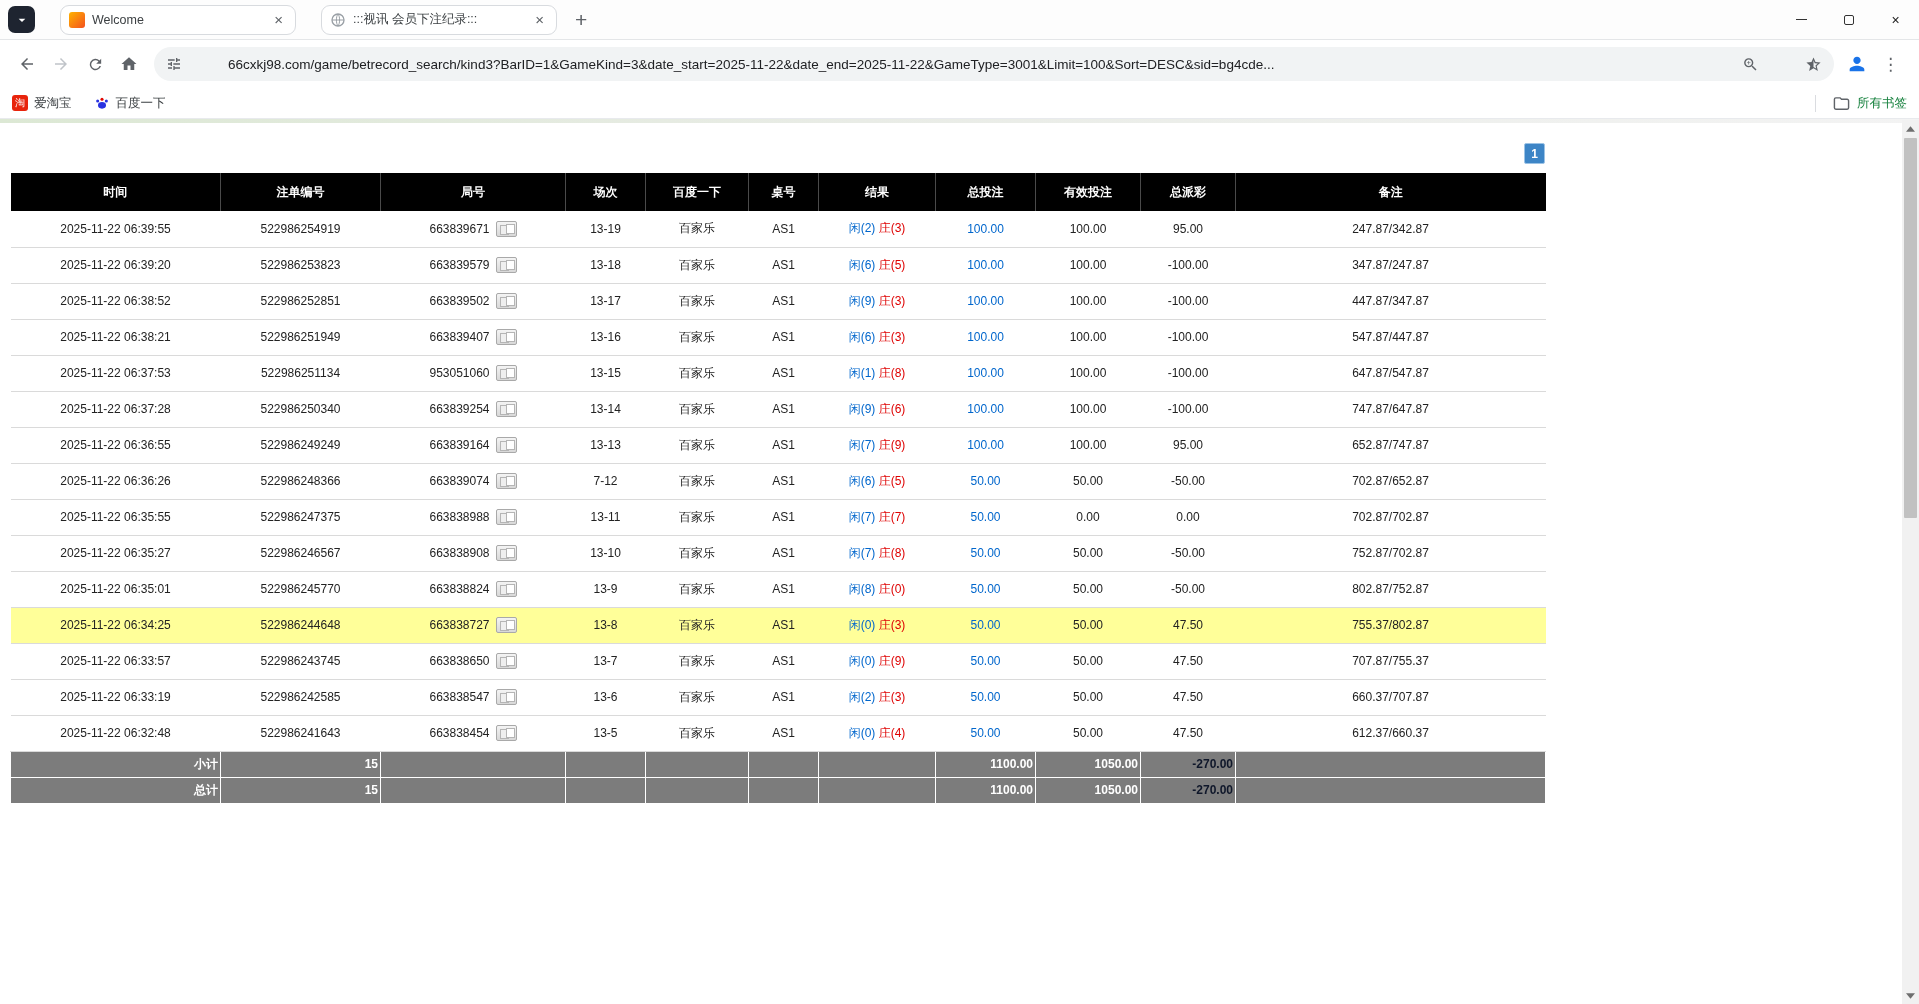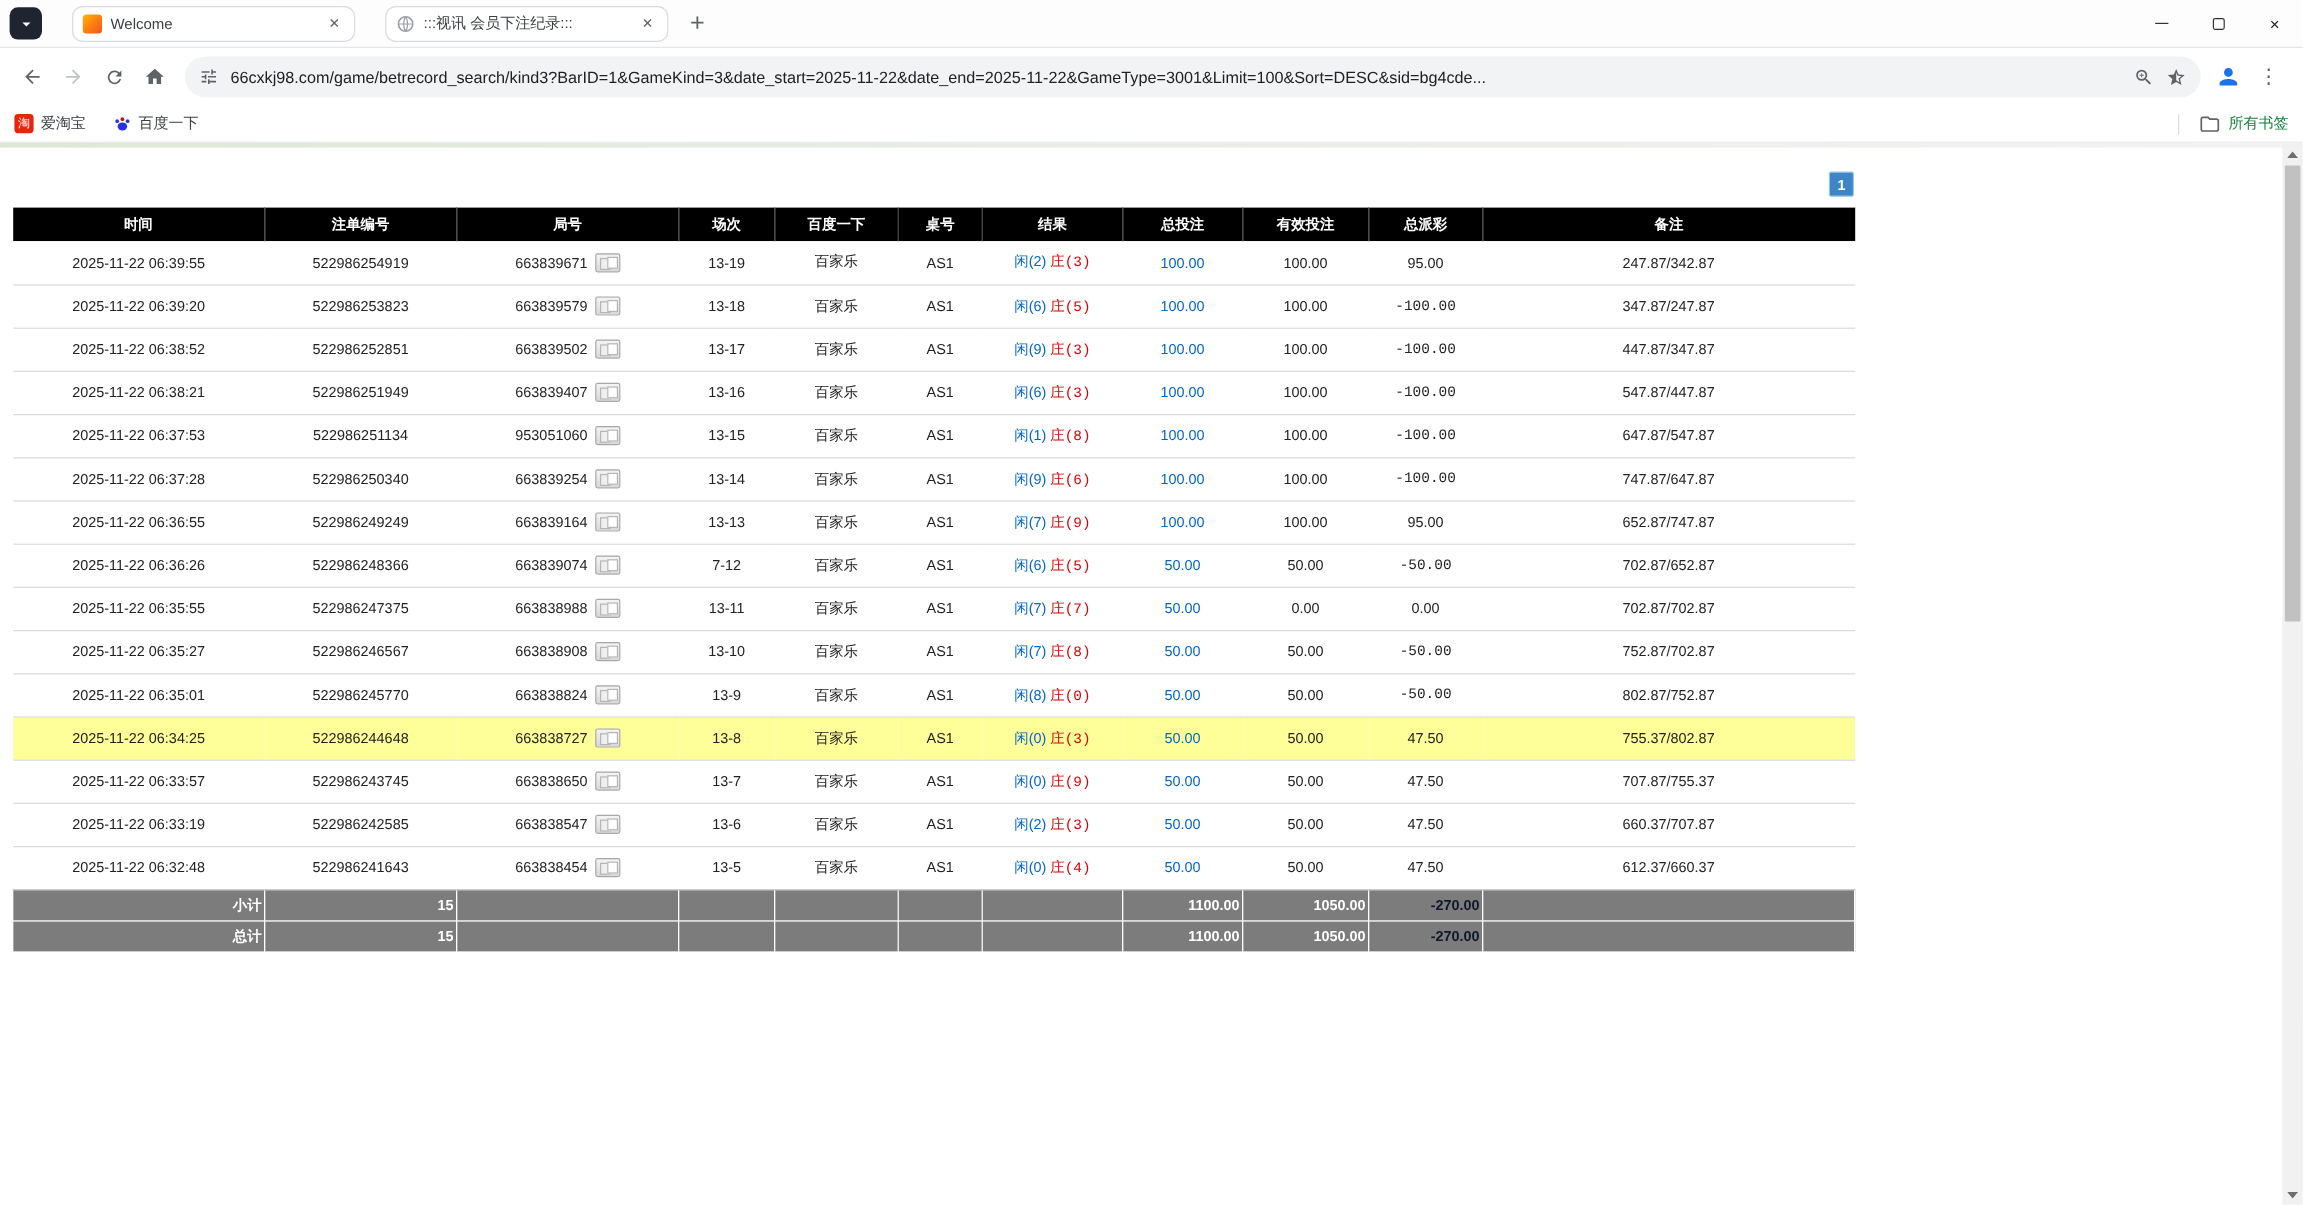--- a/index.html
+++ b/index.html
@@ -15,45 +15,45 @@
   .tab .close { color:#5F6368; font-size:15px; line-height:1; padding:2px 4px; border-radius:50%; }
   .fav-welcome { width:16px; height:16px; border-radius:3px; background:linear-gradient(135deg,#FFB300,#F4511E); flex:none; }
   .newtab { font-size:21px; color:#5F6368; margin-left:12px; padding:0 6px; }
   .wincontrols { margin-left:auto; display:flex; height:40px; }
   .winbtn { width:47px; height:40px; display:flex; align-items:center; justify-content:center; color:#1c1c1c; font-size:14px; }
   .ic-min { display:inline-block; width:11px; border-top:1.5px solid #333; }
   .ic-max { display:inline-block; width:10px; height:10px; border:1.5px solid #333; border-radius:2px; }
 
   .navbar { height:48px; display:flex; align-items:center; background:#fff; padding:0 10px; }
   .navicon { width:34px; height:34px; border-radius:50%; display:flex; align-items:center; justify-content:center; flex:none; }
-  .urlbar { flex:1; height:34px; background:#F1F3F4; border-radius:17px; display:flex; align-items:center; padding:0 12px; margin:0 8px; min-width:0; }
+  .urlbar { flex:1; height:34px; background:#F1F3F4; border-radius:17px; display:flex; align-items:center; padding:0 12px; margin:0 8px; min-width:0;gap:36px; }
   .url-text { flex:1; font-size:13.5px; color:#202124; white-space:nowrap; overflow:hidden; margin:0 10px; }
   .profile { width:30px; height:30px; border-radius:50%; display:flex; align-items:center; justify-content:center; }
   .menu-dots { font-size:17px; color:#5F6368; padding:0 10px; }
 
   .bookmarks { height:31px; display:flex; align-items:center; background:#fff; padding:0 12px; border-bottom:1px solid #E8EAED; }
   .bm { display:flex; align-items:center; gap:6px; font-size:12.5px; color:#3C4043; margin-right:22px; }
   .bm-taobao { width:16px; height:16px; border-radius:3px; background:#E8240C; color:#fff; font-size:10px; display:flex; align-items:center; justify-content:center; flex:none; }
   .bm-right { margin-left:auto; display:flex; align-items:center; gap:7px; font-size:12.5px; color:#15803d; }
   .bm-divider { width:1px; height:17px; background:#DADCE0; margin-right:10px; }
 
   .pagetop-strip { height:4px; background:linear-gradient(90deg,#DCE8D4 0%,#E9ECE6 45%,#F3F3F3 100%); }
 
   
   .content { padding:20px 0 0 10px; }
   .pager-row { width:1535px; display:flex; justify-content:flex-end; margin-bottom:9px; }
   .page-btn { min-width:21px; height:21px; padding:0 5px; background:#3D85C6; border:1px solid #9CC3E5; border-radius:2px; color:#fff; font-size:12px; font-weight:bold; display:flex; align-items:center; justify-content:center; }
 
   table.bet { border-collapse:collapse; width:1535px; table-layout:fixed; }
-  table.bet thead th { background:#000; color:#fff; font-size:12px; font-weight:bold; height:28px; border-right:1px solid #4A4A4A; padding:2px; }
+  table.bet thead th { background:#000; color:#fff; font-size:12px; font-weight:bold; height:38px; border-right:1px solid #4A4A4A; padding:2px; }
   table.bet thead th:last-child { border-right:none; }
   table.bet tbody td { background:#fff; height:36px; text-align:center; font-size:12px; color:#222; border-bottom:1px solid #DADADA; padding:2px; overflow:hidden; white-space:nowrap; }
   table.bet tbody tr.hl td { background:#FFFF99; }
   .blue { color:#0066CC; }
-  .red { color:#DE0000;font-family:Liberation Mono, monospace; }
+  .red { color:#DE0000; }
   table.bet tfoot td { background:#7C7C7C; color:#fff; font-weight:bold; font-size:12px; height:26px; text-align:right; border:1px solid #FFFFFF; padding:2px; }
   table.bet tfoot td.neg { color:#0f172a;margin-left:40px; }
 
   .vid { display:inline-block; width:21px; height:16px; margin-left:6px; vertical-align:-4px; border:1px solid #A9A9A9; border-radius:2px; background:linear-gradient(180deg,#F4F4F4,#D8D8D8); position:relative; }
   .vid::before { content:""; position:absolute; left:3px; top:3px; width:7px; height:8px; background:#EFEFEF; border:1px solid #B5B5B5; }
   .vid::after { content:""; position:absolute; left:9px; top:2px; width:7px; height:8px; background:#FFF; border:1px solid #B5B5B5; }
 
   
   .scrollbar { position:absolute; right:0; top:120px; bottom:0; width:17px; background:#F1F1F1; }
   .sb-arrow { position:absolute; left:0; width:17px; height:17px; display:flex; align-items:center; justify-content:center; }

